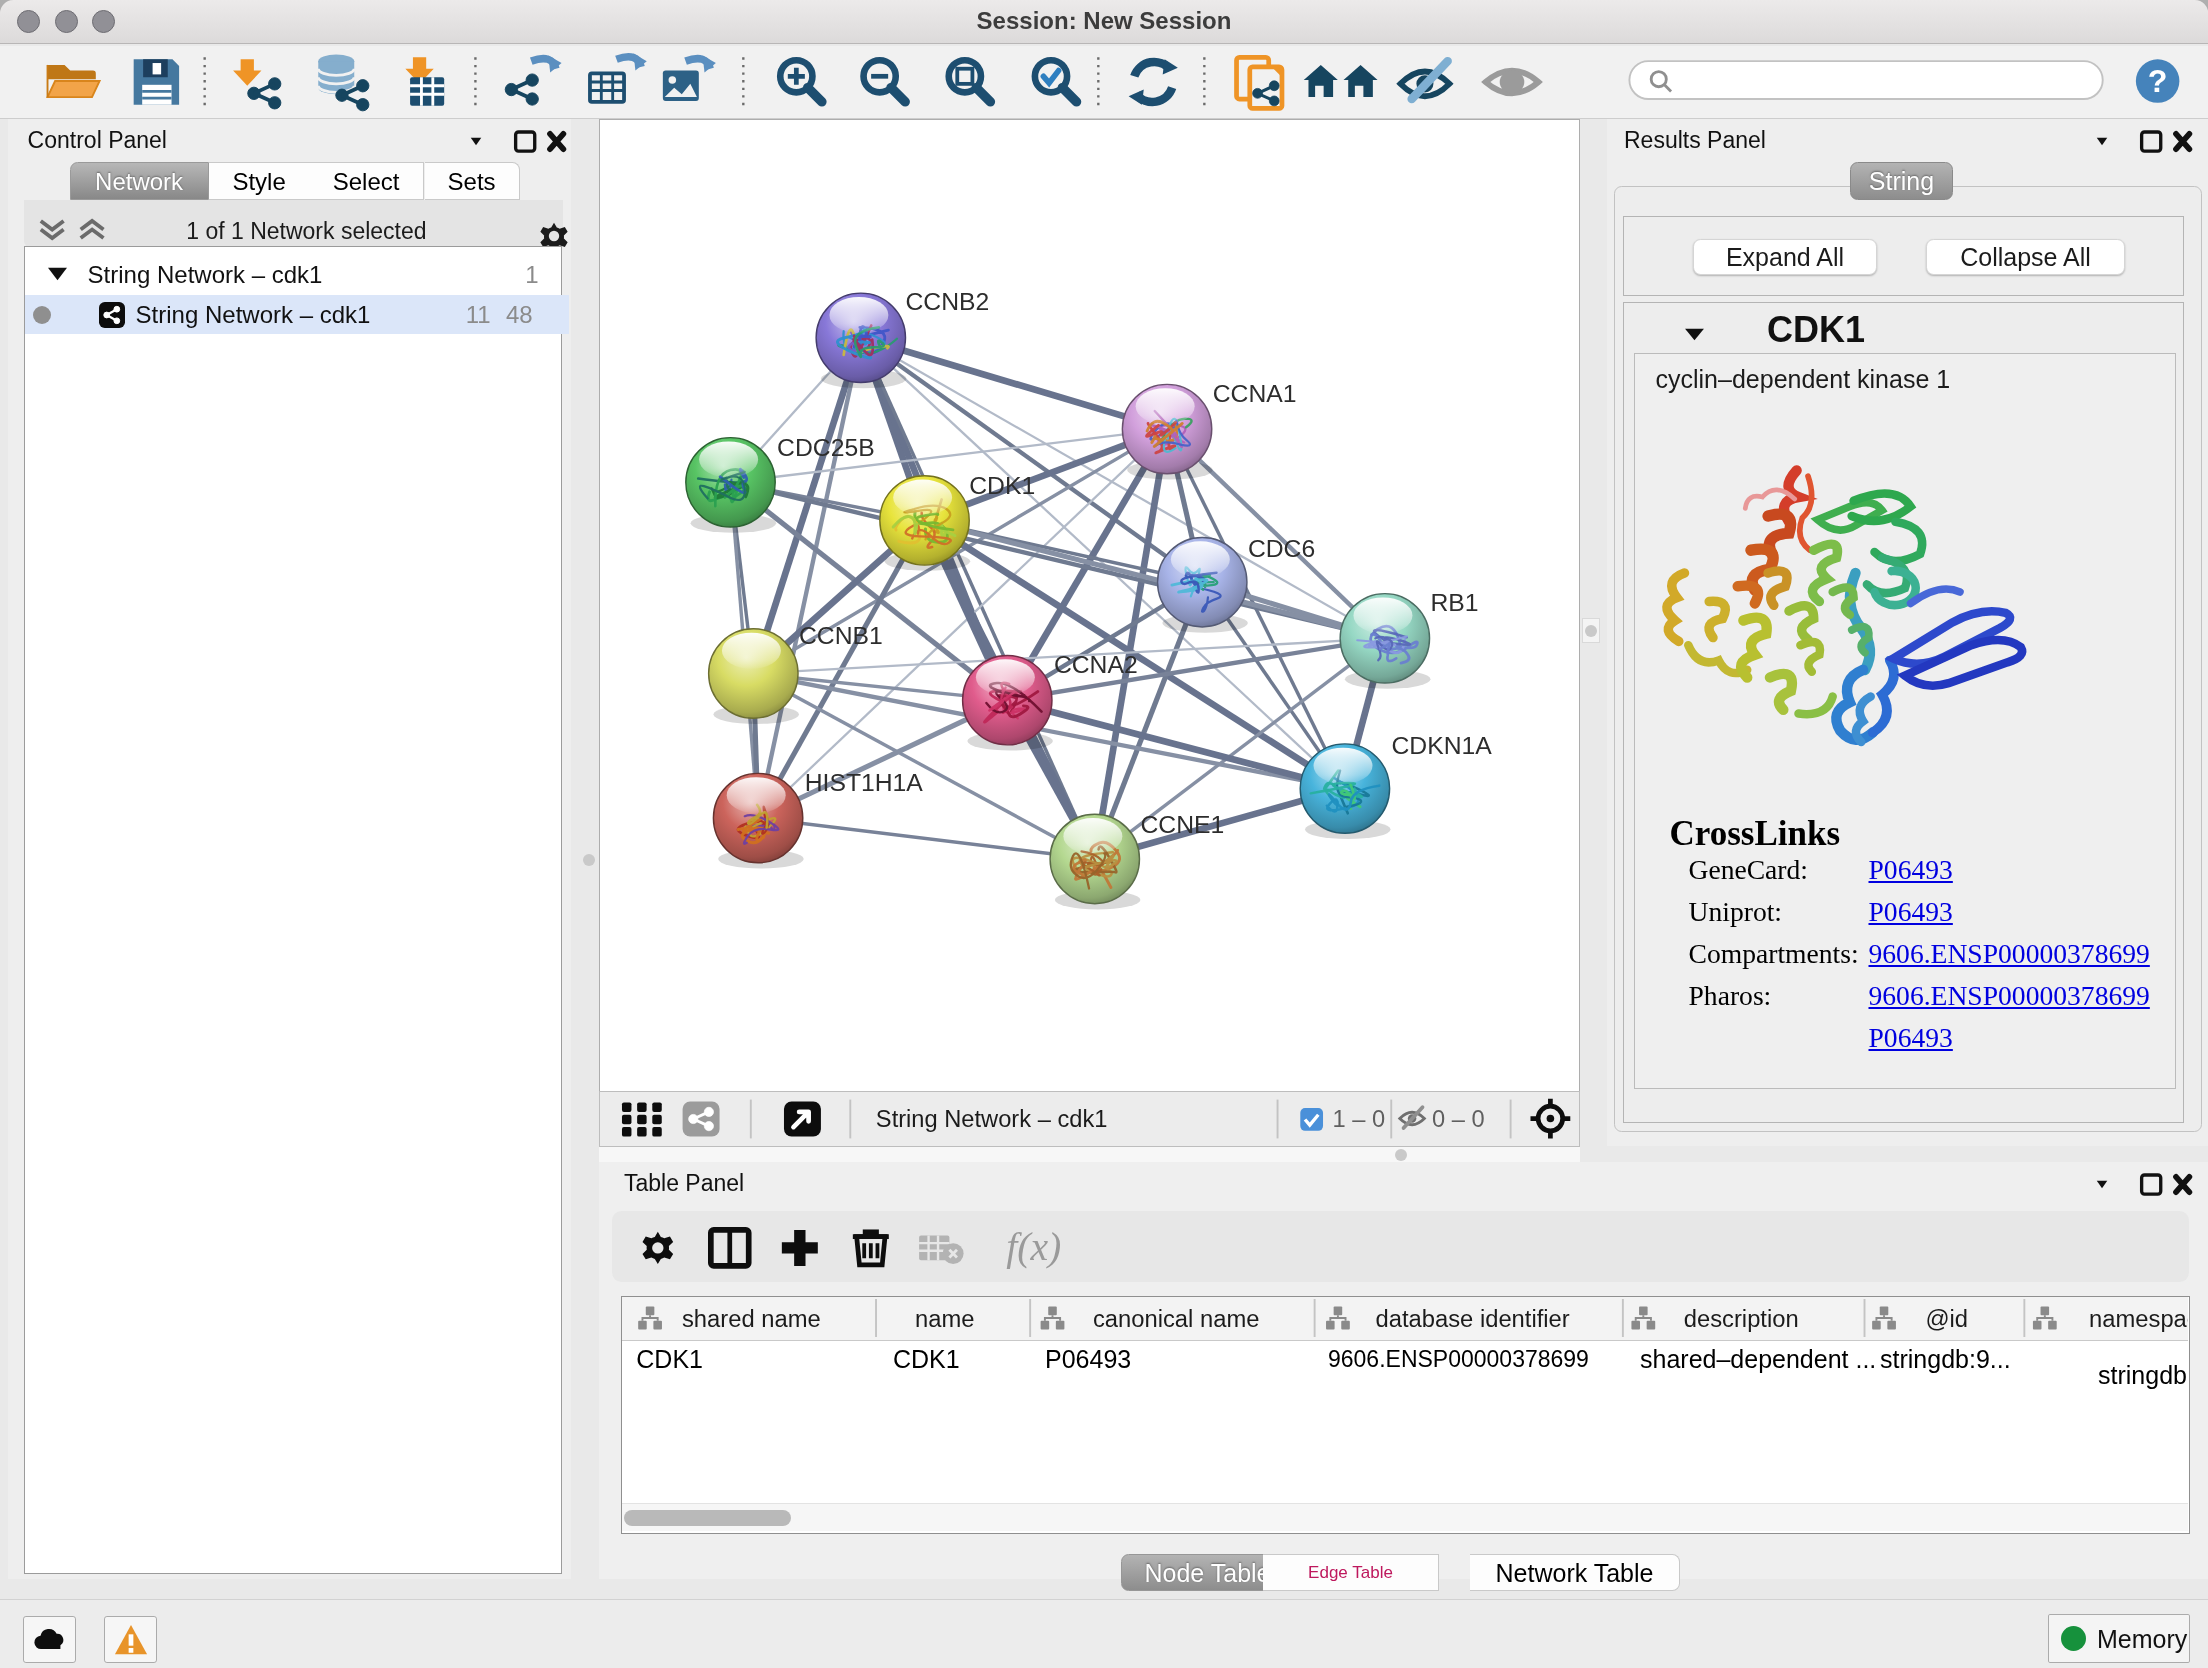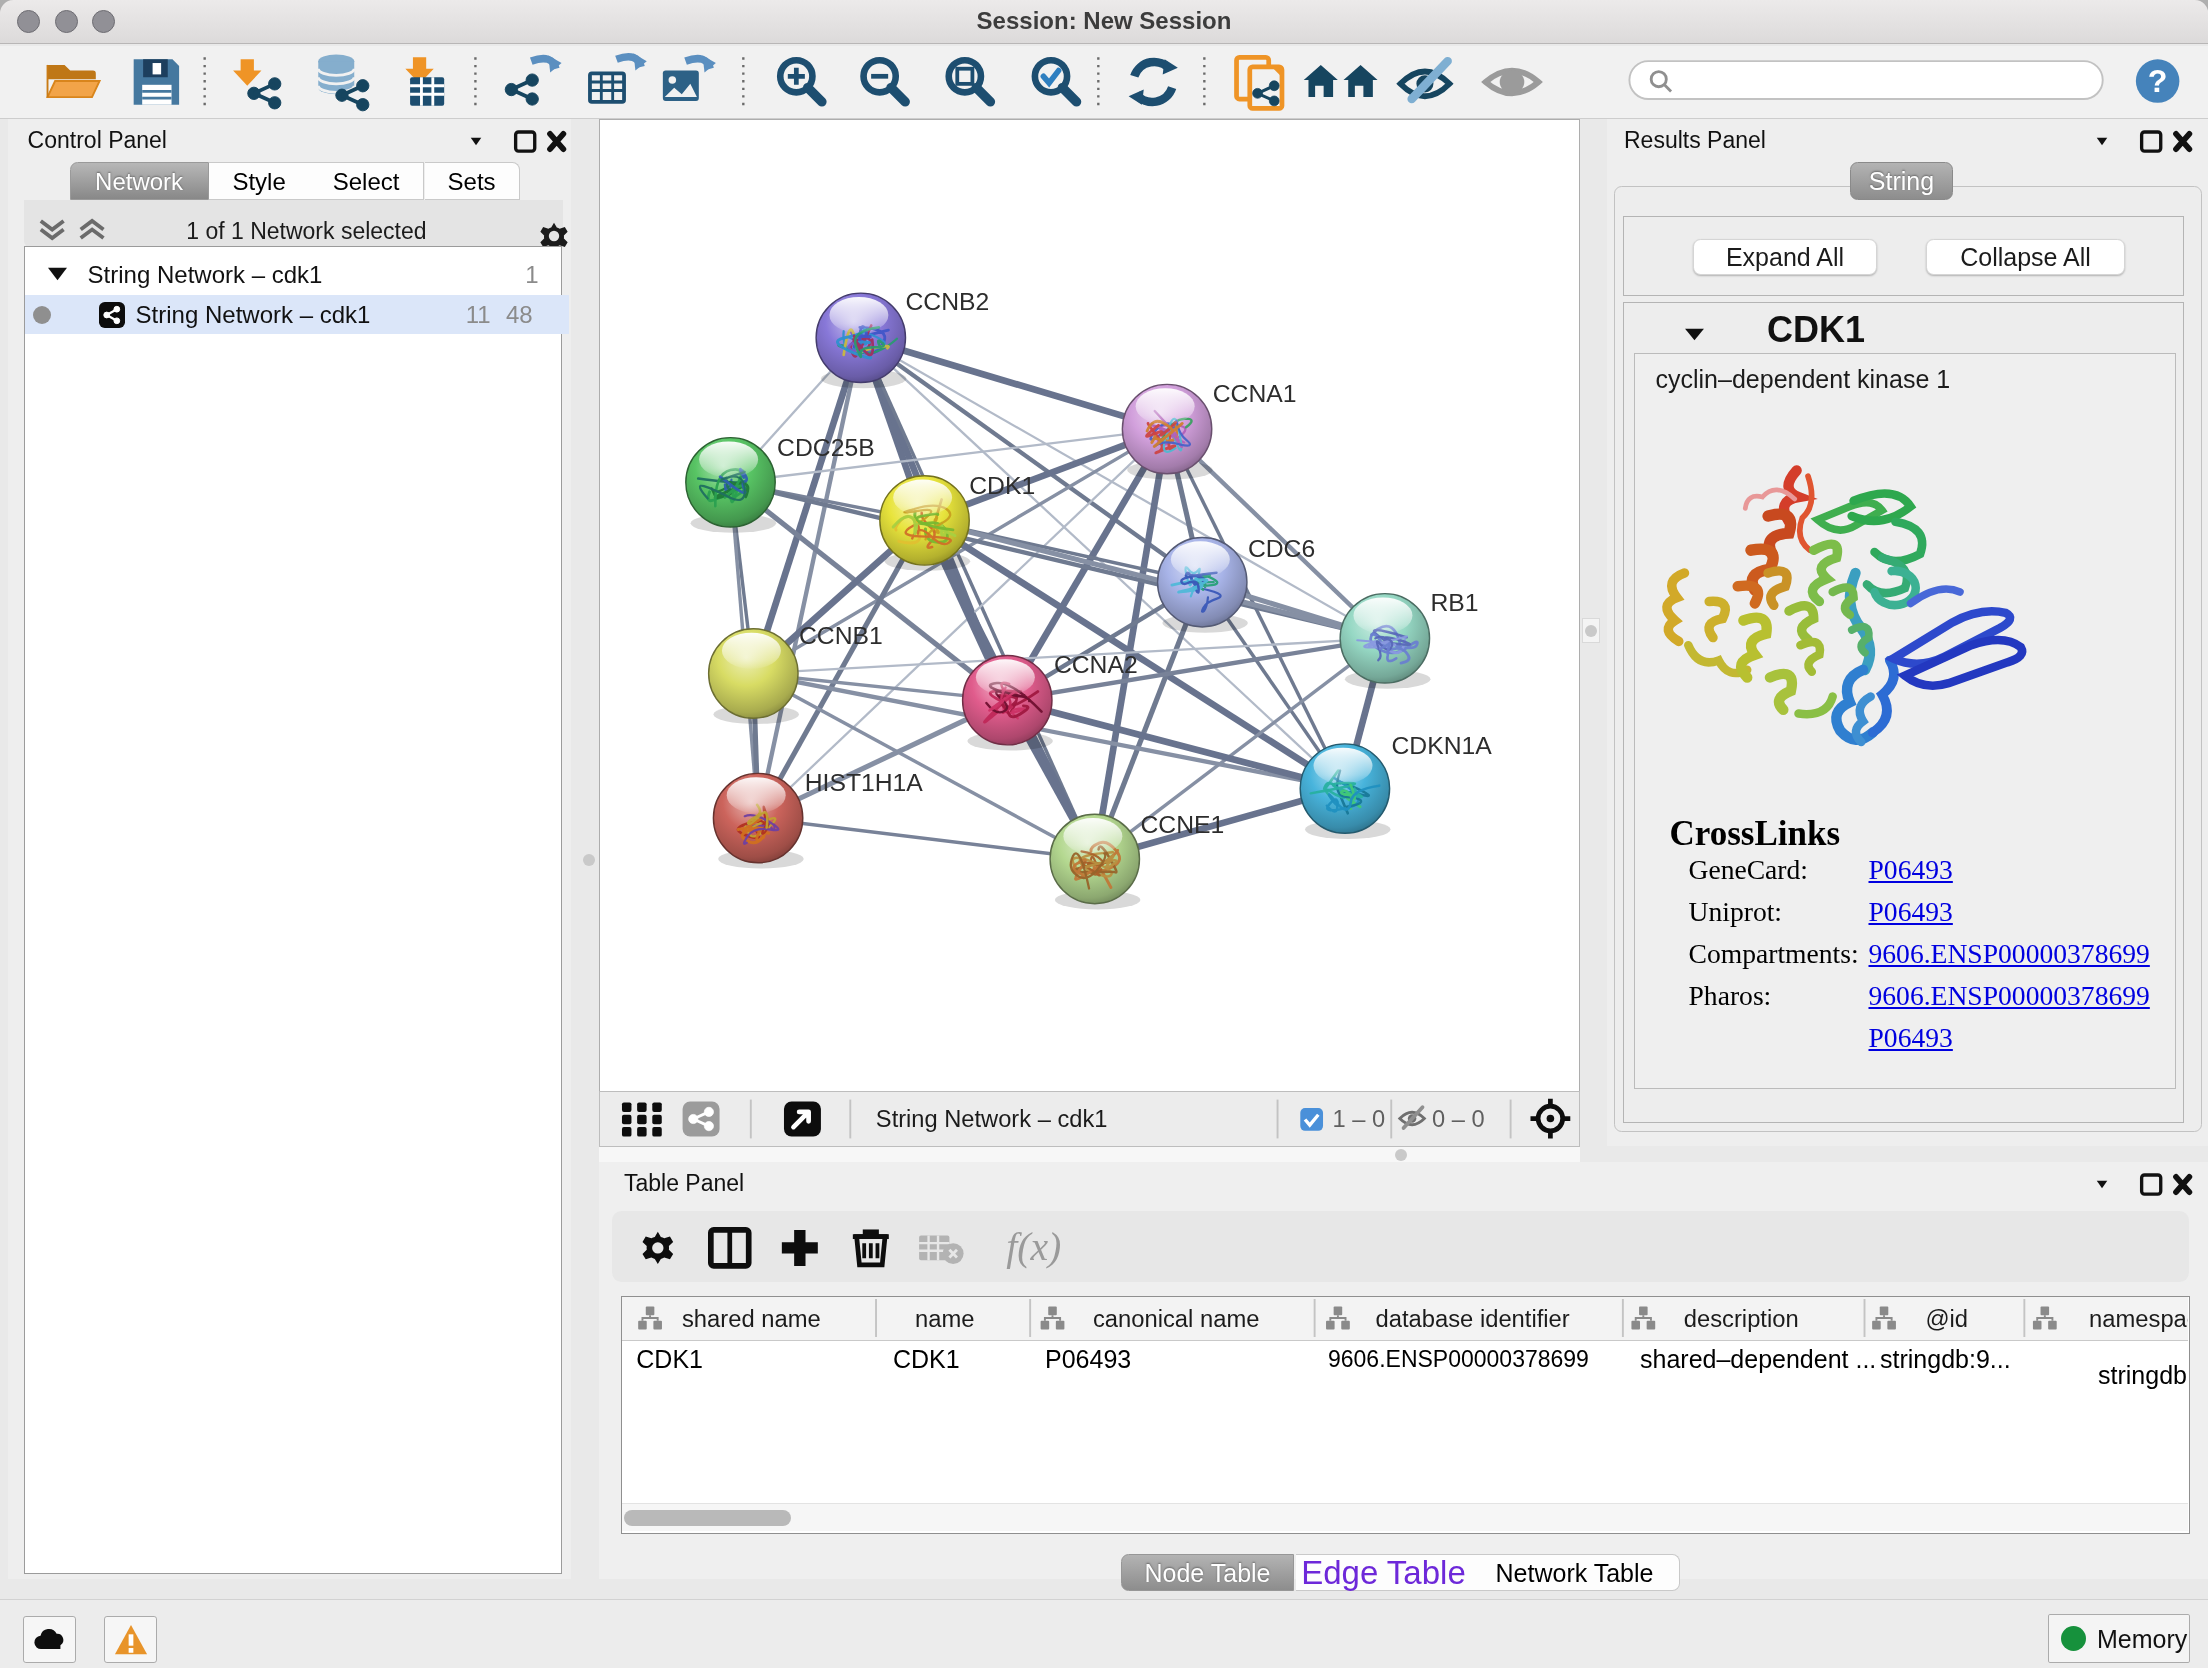--- a/index.html
+++ b/index.html
@@ -765,21 +765,21 @@
       <span class="abs" style="left:1258px;top:5.7px;">stringdb:9...</span>
       <span class="abs" style="left:1476px;top:5.7px;margin-top:16px;">stringdb</span>
     </div>
     <div class="abs" style="left:0;top:206px;width:1566px;height:27.6px;background:#f6f6f6;border-top:1px solid #e3e3e3;">
       <div class="abs" style="left:1.9px;top:5.7px;width:167px;height:16px;border-radius:8.6px;background:#b9b9b9;"></div>
     </div>
   </div>
 </div>
 
 <div class="abs" style="left:1121px;top:1554px;width:173px;height:37px;background:linear-gradient(#b3b3b3,#8d8d8d);border:1px solid #979797;border-radius:7.6px 0 0 7.6px;text-align:center;line-height:36px;font-size:25px;color:#fff;text-shadow:0 -1px 1.9px #666;">Node Table</div>
-<div class="abs" style="left:1296px;top:1554px;width:176px;height:37px;background:#fdfdfd;border:1px solid #c9c9c9;border-left:none;text-align:center;line-height:36px;font-size:33px;color:#6d28d9;">Edge Table</div>
+<div class="abs" style="left:1263px;top:1554px;width:176px;height:37px;background:#fdfdfd;border:1px solid #c9c9c9;border-left:none;text-align:center;line-height:36px;font-size:17px;color:#be185d;">Edge Table</div>
 <div class="abs" style="left:1470px;top:1554px;width:210px;height:37px;background:#fdfdfd;border:1px solid #c9c9c9;border-left:none;border-radius:0 7.6px 7.6px 0;text-align:center;line-height:36px;font-size:25px;color:#000;">Network Table</div>
 
 <div class="abs" style="left:0;top:1599px;width:2208px;height:69px;background:#ececec;border-top:1.9px solid #d2d2d2;">
   <div class="abs" style="left:23px;top:16px;width:53px;height:47px;background:#f6f6f6;border:1.9px solid #ababab;border-radius:2.9px;">
     <svg class="abs" style="left:7.6px;top:10.5px" width="36" height="25" viewBox="0 0 38 26">
         <path fill="#0d0d0d" d="M10 22 a7 7 0 0 1 -1 -14 a9 9 0 0 1 17 -2 a6.5 6.5 0 0 1 4 12 l0 4 z"></path>
       </svg>
   </div>
   <div class="abs" style="left:104px;top:16px;width:53px;height:47px;background:#f6f6f6;border:1.9px solid #ababab;border-radius:2.9px;">
     <svg class="abs" style="left:7.6px;top:5.7px" width="36" height="34" viewBox="0 0 38 36">

